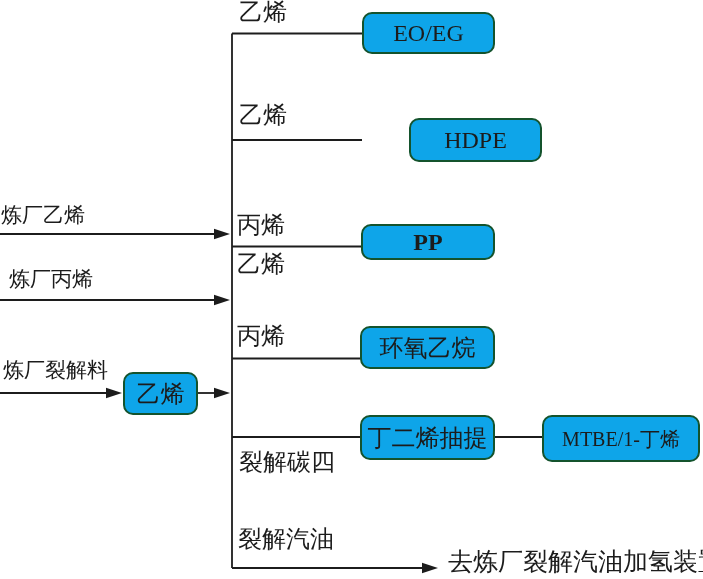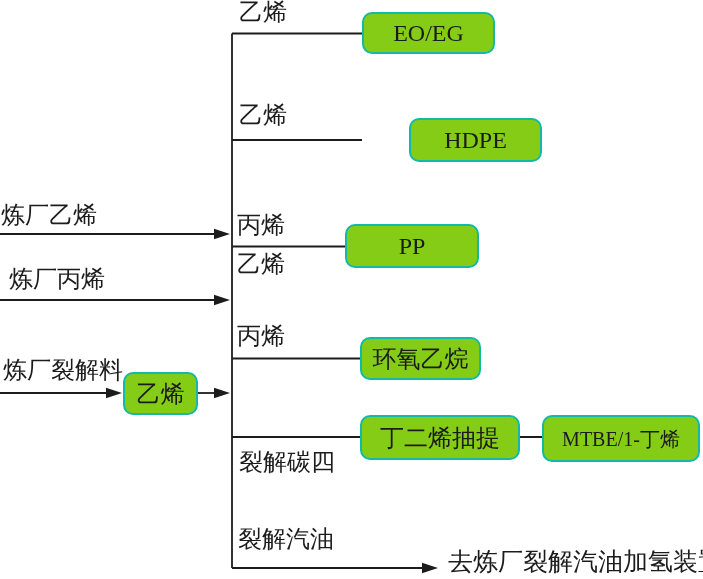--- a/index.html
+++ b/index.html
@@ -17,33 +17,33 @@
     overflow: hidden;
   }
   #wires {
     position: absolute;
     left: 0; top: 0;
     width: 703px; height: 579px;
   }
   .node {
     position: absolute;
     box-sizing: border-box;
-    border: 2px solid #14b8a6;
+    border: 2px solid #14532d;
     border-radius: 10px;
-    background: #84cc16;
+    background: #0ea5e9;
     display: flex;
     align-items: center;
     justify-content: center;
     font-size: 24px;
     line-height: 1;
     white-space: nowrap;
   }
   .lbl {
     position: absolute;
-    font-size: 24px;
+    font-size: 21px;
     line-height: 26px;
     white-space: nowrap;
   }
   .lbl-sm { font-size: 24px; }
   .out-lbl { font-size: 25px; line-height: 28px; }
 </style>
 </head>
 <body>
 
 <div id="canvas">
@@ -87,20 +87,20 @@
   <div class="lbl lbl-sm" style="left:239px; top:-1px;">乙烯</div>
   <div class="lbl lbl-sm" style="left:239px; top:102px;">乙烯</div>
   <div class="lbl lbl-sm" style="left:237px; top:212px;">丙烯</div>
   <div class="lbl lbl-sm" style="left:237px; top:251px;">乙烯</div>
   <div class="lbl lbl-sm" style="left:237px; top:323px;">丙烯</div>
   <div class="lbl lbl-sm" style="left:239px; top:449px;">裂解碳四</div>
   <div class="lbl lbl-sm" style="left:238px; top:526px;">裂解汽油</div>
 
   <div class="node" style="left:362px; top:12px; width:133px; height:42px;">EO/EG</div>
   <div class="node" style="left:362px; top:118px; width:133px; height:44px;margin-left:47px;">HDPE</div>
-  <div class="node" style="left:345px; top:224px; width:134px; height:44px;">PP</div>
-  <div class="node" style="left:360px; top:337px; width:121px; height:43px;">环氧乙烷</div>
-  <div class="node" style="left:360px; top:415px; width:160px; height:45px;text-align:center;">丁二烯抽提</div>
+  <div class="node" style="left:361px; top:224px; width:134px; height:36px;font-weight:bold;">PP</div>
+  <div class="node" style="left:360px; top:326px; width:135px; height:43px;">环氧乙烷</div>
+  <div class="node" style="left:360px; top:415px; width:135px; height:45px;text-align:center;">丁二烯抽提</div>
   <div class="node" style="left:542px; top:415px; width:158px; height:47px; font-size:20px;">MTBE/1-丁烯</div>
 
   <div class="lbl out-lbl" style="left:448px; top:548px;">去炼厂裂解汽油加氢装置</div>
 
 </div>
 
 </body></html>

